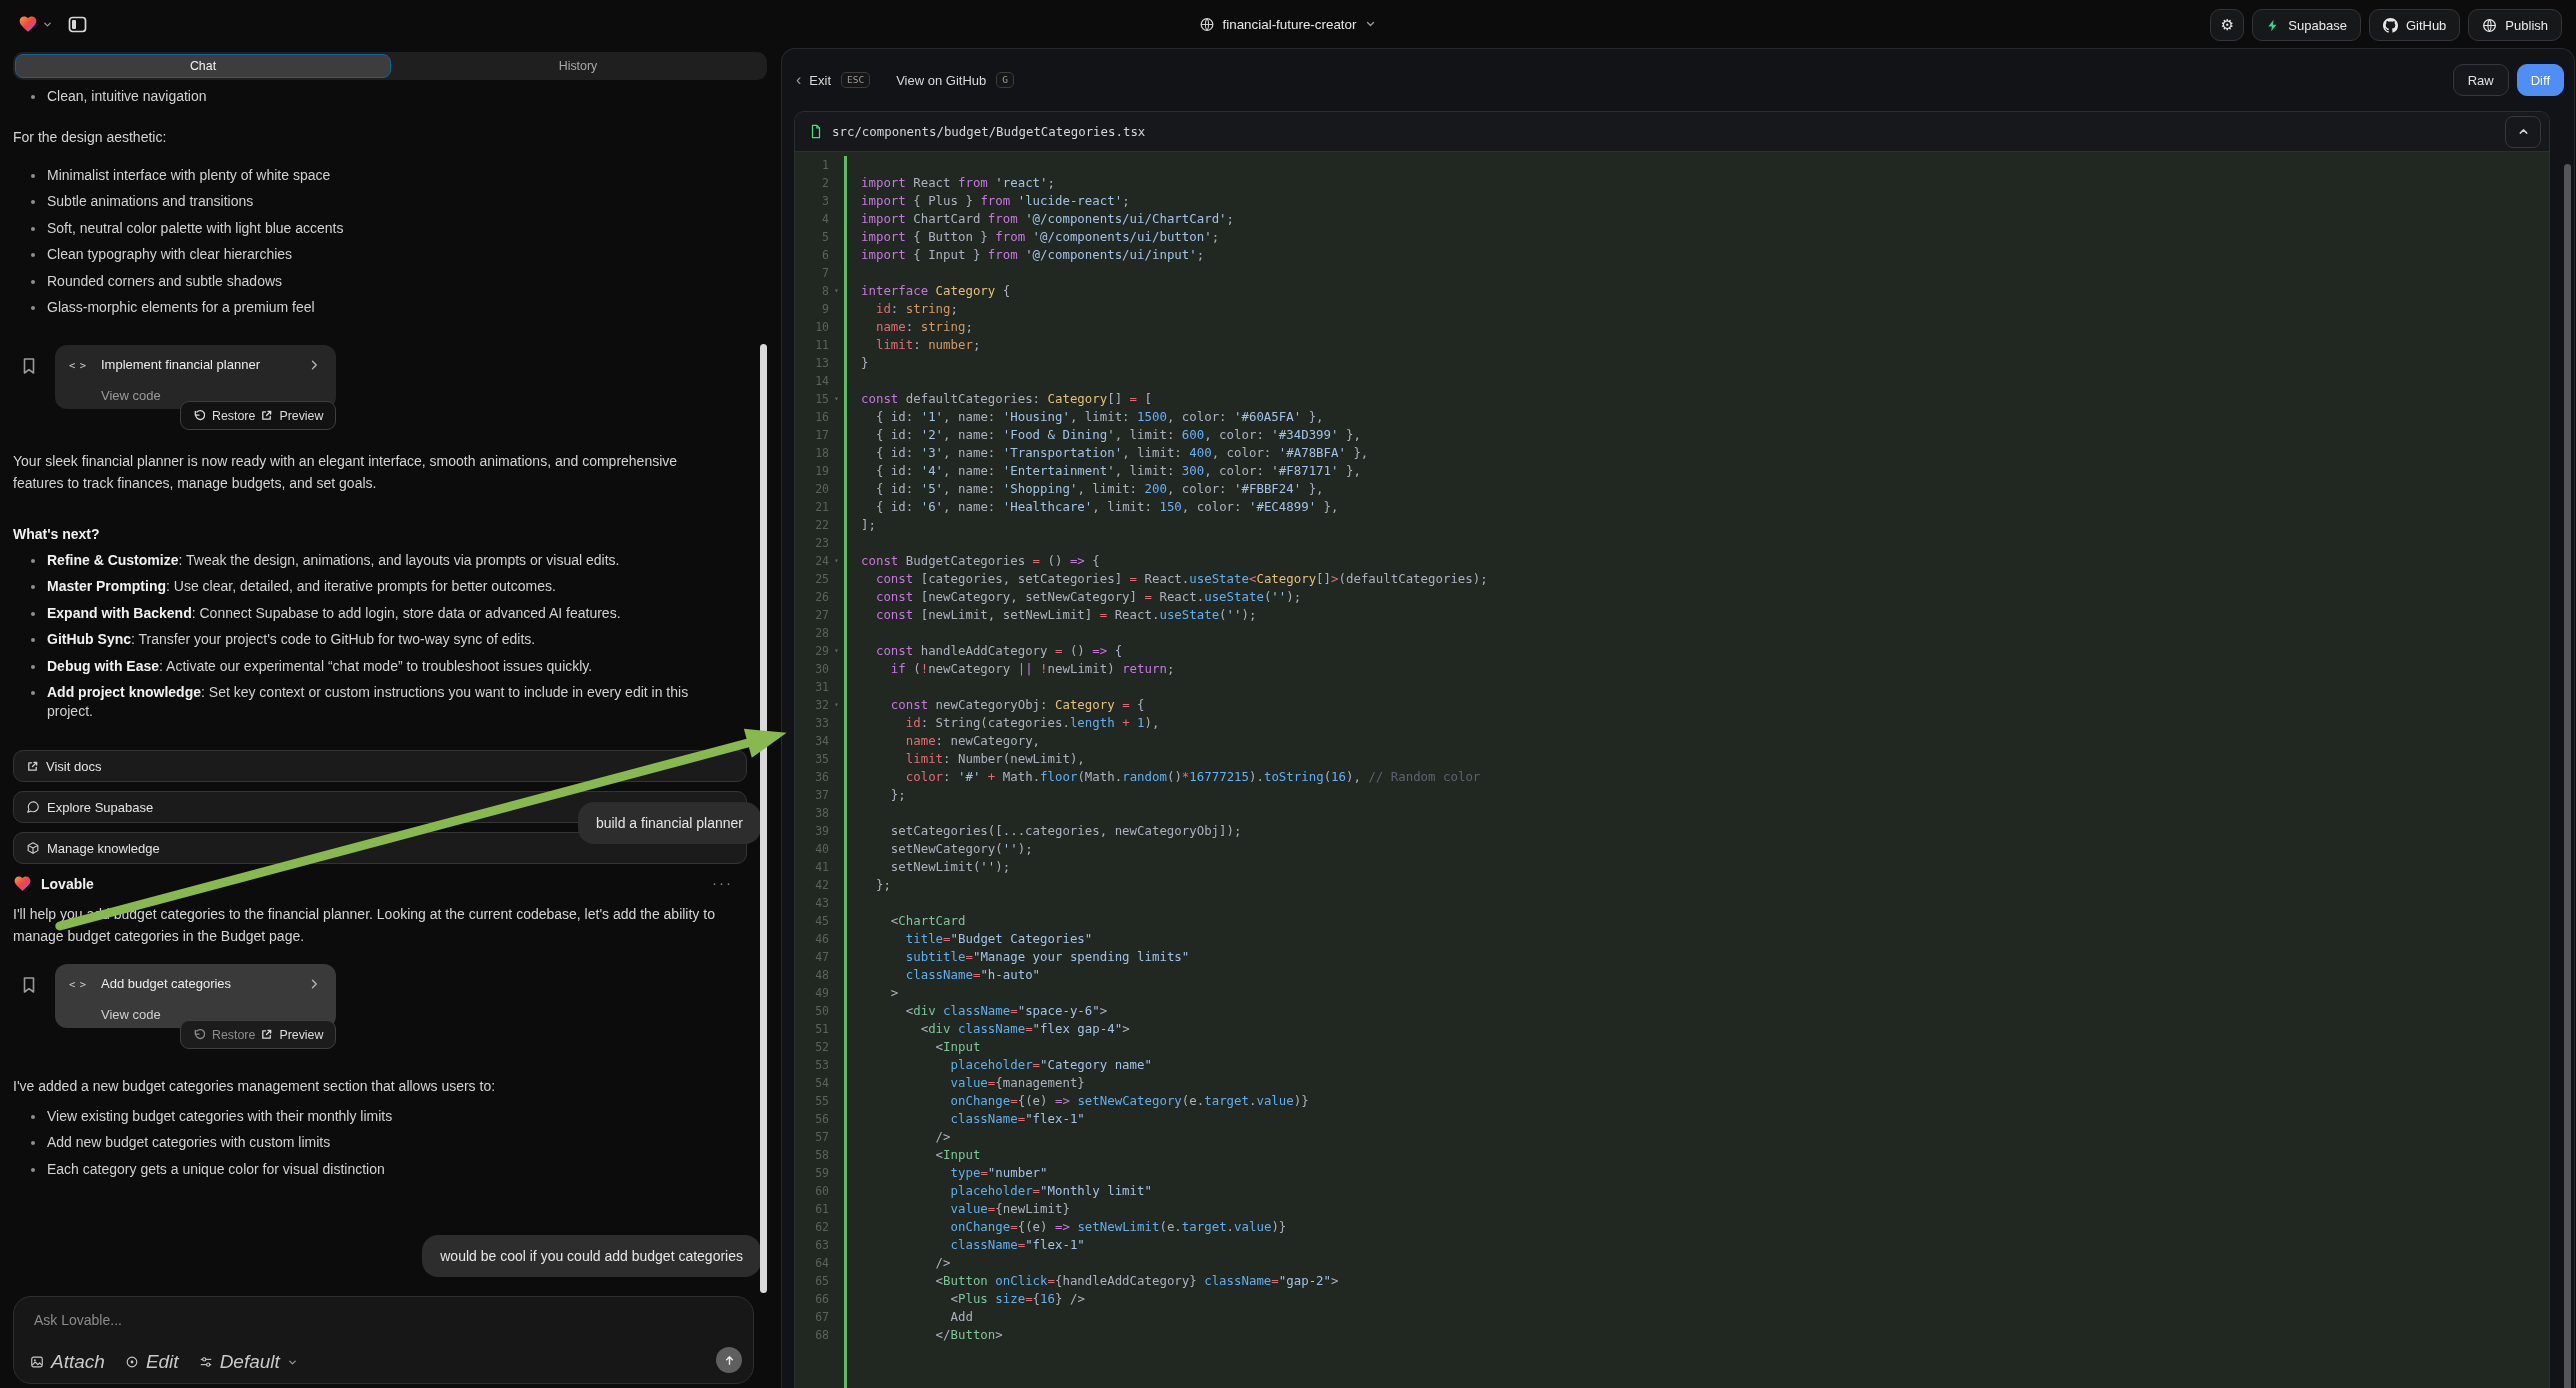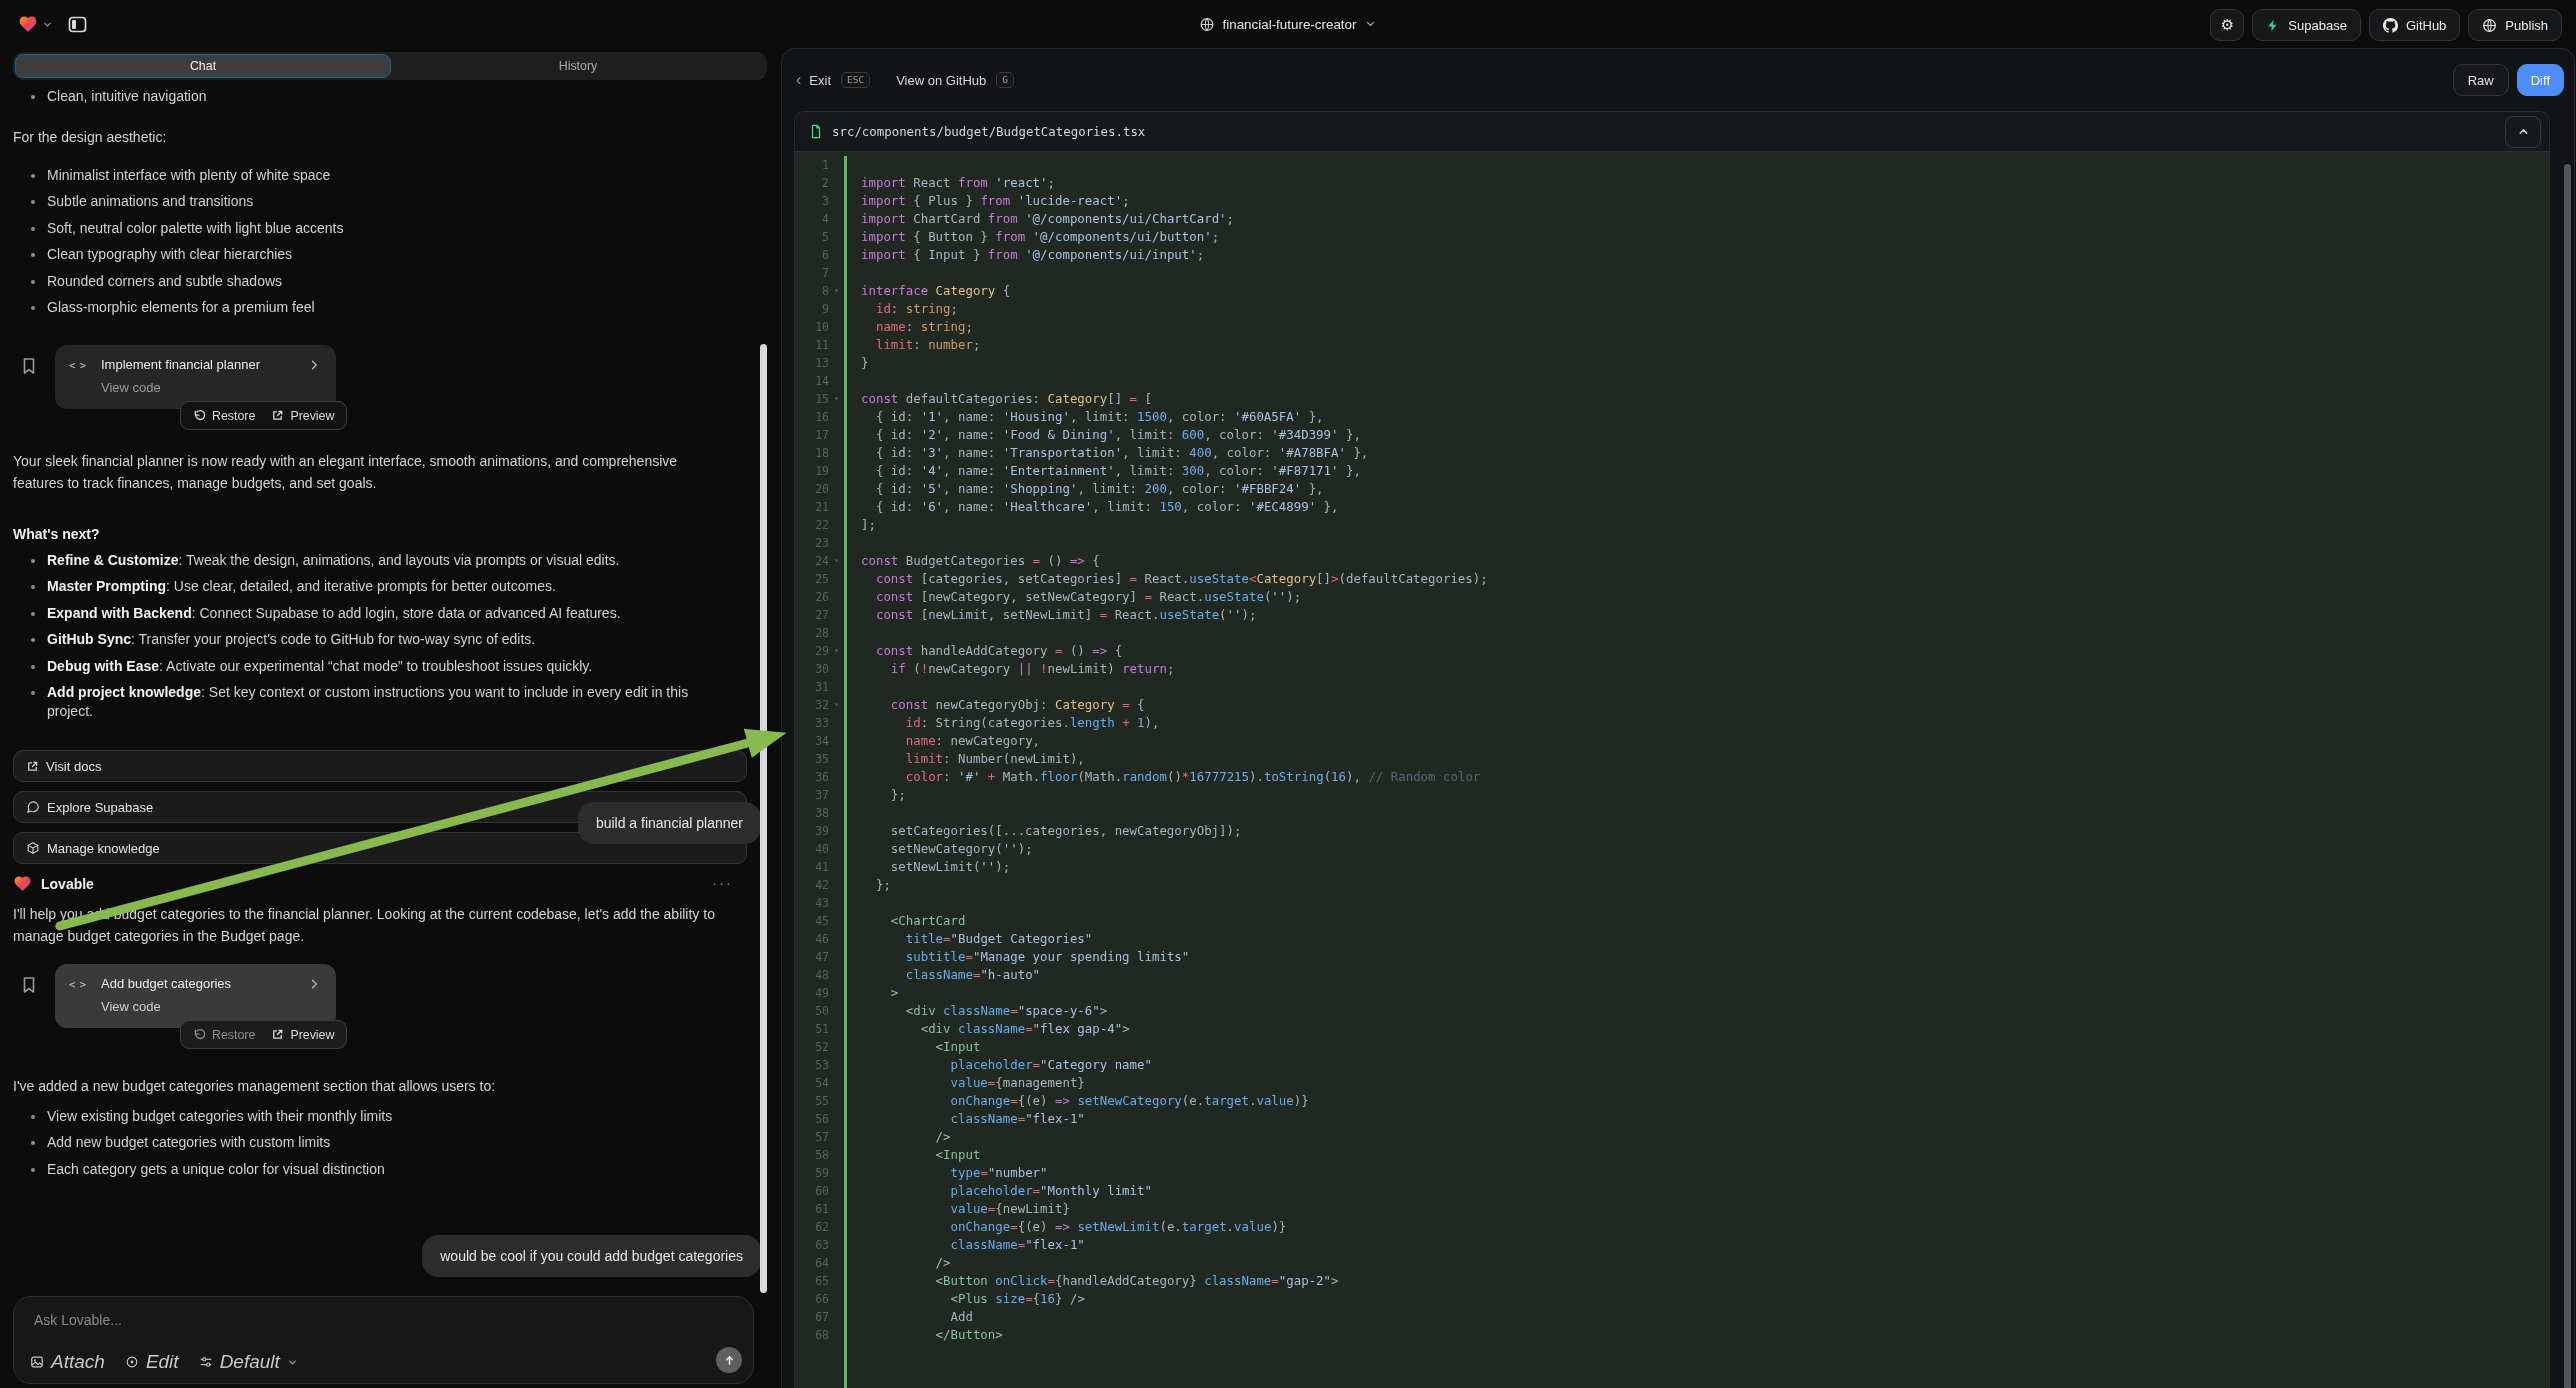--- a/index.html
+++ b/index.html
@@ -41,23 +41,23 @@
 
   
   .vwrap{position:absolute;left:42px;width:299px;height:96px;}
   .bookmark{position:absolute;left:-34px;top:12px;color:#9a9a9a;}
   .vcard{position:absolute;left:0;top:0;width:281px;height:64px;background:#262626;border-radius:12px;}
   .vcard.hl{background:#3a3a3a;}
   .vrow{display:flex;align-items:center;gap:10px;padding:12px 14px 0 14px;}
   .codeglyph{font-family:"DejaVu Sans Mono",monospace;font-size:10.5px;color:#cccccc;width:22px;letter-spacing:-1px;}
   .vtitle{font-size:13px;color:#ececec;flex:1;white-space:nowrap;}
   .vchev{color:#b5b5b5;margin-right:2px;}
-  .viewcode{margin:8px 0 0 46px;font-size:13px;color:#9a9a9a;cursor:pointer;}
+  .viewcode{margin:16px 0 0 46px;font-size:13px;color:#9a9a9a;cursor:pointer;}
   .pill{position:absolute;left:125px;top:56px;height:27px;background:#121212;border:1px solid #3f3f3f;
-        border-radius:9px;display:flex;align-items:center;gap:16px;padding:0 12px;z-index:3;}
+        border-radius:9px;display:flex;align-items:center;gap:5px;padding:0 12px;z-index:3;}
   .pill .pbtn{display:inline-flex;align-items:center;gap:6px;font-size:12.4px;color:#dcdcdc;cursor:pointer;white-space:nowrap;}
   .pill .dim{color:#8d8d8d;}
 
   .chips{display:flex;gap:9px;}
   .chip{height:30px;display:inline-flex;align-items:center;gap:7px;padding:0 12px;background:#1b1b1b;
         border:1px solid #343434;border-radius:10px;font-size:13px;color:#e3e3e3;cursor:pointer;white-space:nowrap;}
 
   .bubble{position:absolute;right:6px;max-width:558px;background:#2d2d2d;border-radius:16px;
           padding:13px 18px;font-size:14px;color:#e6e6e6;white-space:nowrap;}
 

